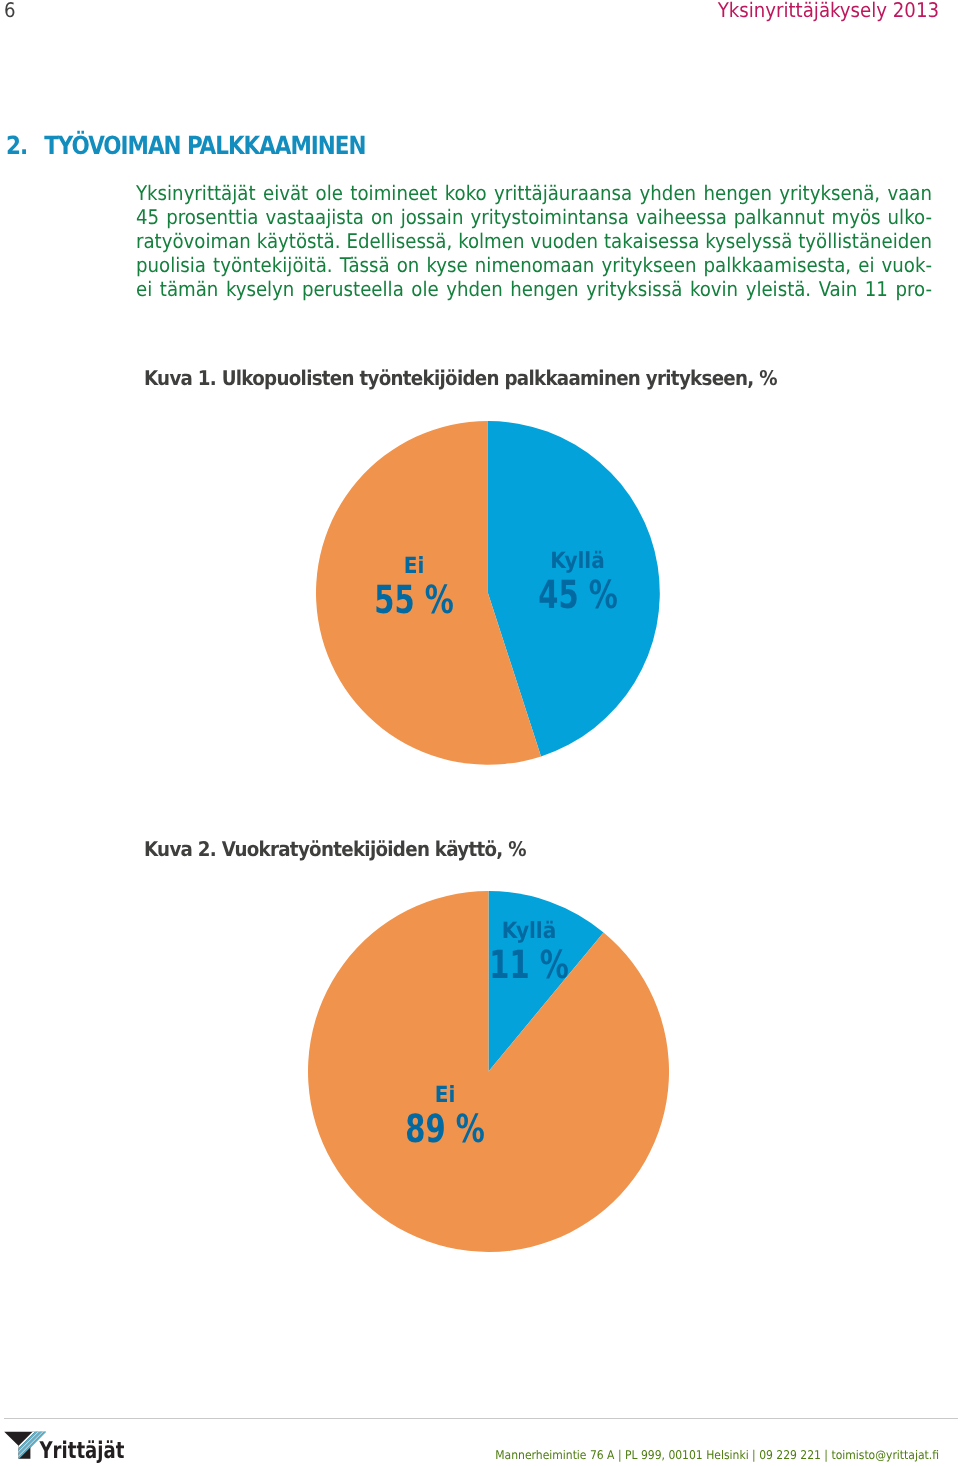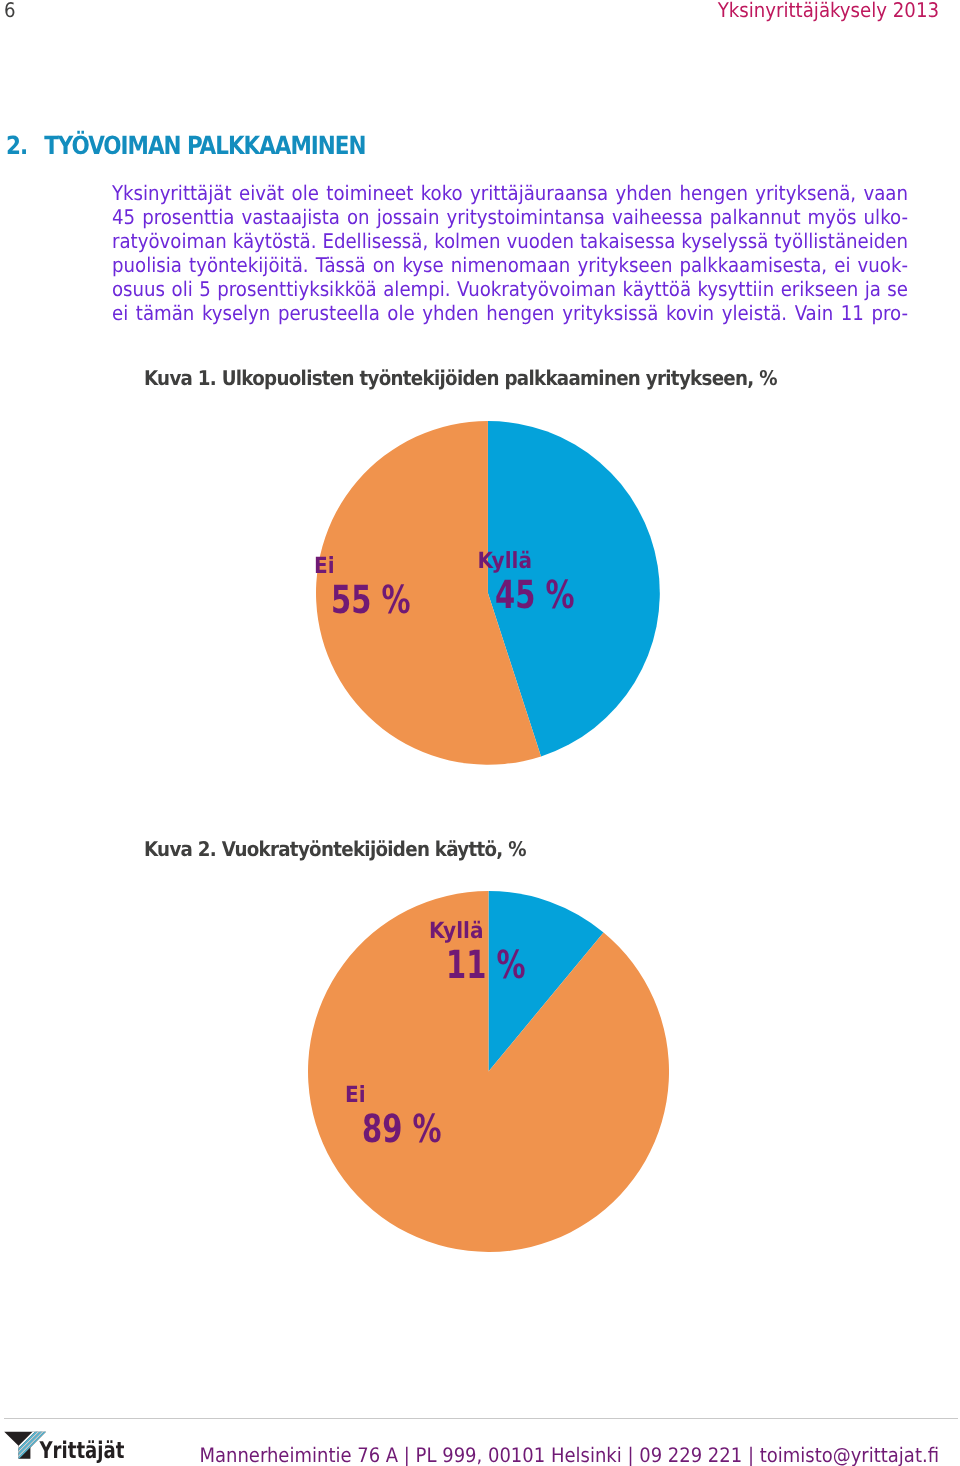--- a/index.html
+++ b/index.html
@@ -15,57 +15,56 @@
   
   .hdr-page-num{position:absolute;left:4px;top:0px;font-size:20.2px;color:#3f3f3e;line-height:20px;}
   .hdr-title{position:absolute;right:21px;top:0px;font-size:20.2px;color:#be185d;line-height:20px;white-space:nowrap;}
 
   
   .h2{position:absolute;left:6px;top:131px;color:#138dbe;font-weight:bold;font-size:25px;
       letter-spacing:-1.05px;white-space:nowrap;transform:scaleX(.955);transform-origin:left top;}
   .h2 .num{display:inline-block;width:40px;}
 
   
-  .body-col{position:absolute;left:112px;top:181px;width:796px;color:#6d28d9;
+  .body-col{position:absolute;left:136px;top:181px;width:796px;color:#15803d;
             font-size:20.2px;line-height:24.0px;}
   .body-col .ln{display:block;white-space:pre;}
   .body-col .j{text-align:justify;text-align-last:justify;white-space:normal;}
 
   .fig-caption{position:absolute;left:144px;font-weight:bold;color:#3f3f3e;font-size:20.3px;line-height:20px;white-space:nowrap;letter-spacing:-0.7px;}
 
   
   .pie{position:absolute;}
 
-  .pie-label{position:absolute;color:#701a75;font-weight:bold;white-space:nowrap;}
+  .pie-label{position:absolute;color:#0369a1;font-weight:bold;text-align:center;white-space:nowrap;}
   .pl-name{font-size:22.3px;line-height:1;display:block;transform:scaleX(1.0);margin-bottom:5px;}
   .pl-val{font-size:38.8px;line-height:1;display:block;transform:scaleX(.83);}
 
   
   .footer-rule{position:absolute;left:4px;width:954px;top:1418px;height:1px;background:#c9c9c9;}
-  .footer-text{position:absolute;right:21px;top:1447px;font-size:20px;line-height:16px;color:#701a75;white-space:nowrap;}
+  .footer-text{position:absolute;right:21px;top:1447px;font-size:12px;line-height:16px;color:#4d7c0f;white-space:nowrap;}
   .logo{position:absolute;left:3px;top:1429px;width:136px;height:33px;overflow:visible;}
 </style>
 </head>
 <body>
 
 <div class="page">
 
   <div class="hdr-page-num">6</div>
   <div class="hdr-title">Yksinyrittäjäkysely 2013</div>
 
   <div class="h2">
     <span class="num">2.</span><span>TYÖVOIMAN PALKKAAMINEN</span>
   </div>
 
   <div class="body-col">
     <div class="ln j">Yksinyrittäjät eivät ole toimineet koko yrittäjäuraansa yhden hengen yrityksenä, vaan</div>
     <div class="ln j">45 prosenttia vastaajista on jossain yritystoimintansa vaiheessa palkannut myös ulko-</div>
     <div class="ln j">ratyövoiman käytöstä. Edellisessä, kolmen vuoden takaisessa kyselyssä työllistäneiden</div>
     <div class="ln j">puolisia työntekijöitä. Tässä on kyse nimenomaan yritykseen palkkaamisesta, ei vuok-</div>
-    <div class="ln j">osuus oli 5 prosenttiyksikköä alempi. Vuokratyövoiman käyttöä kysyttiin erikseen ja se</div>
     <div class="ln j">ei tämän kyselyn perusteella ole yhden hengen yrityksissä kovin yleistä. Vain 11 pro-</div>
   </div>
 
   <div class="fig-caption" style="top:368px">Kuva 1. Ulkopuolisten työntekijöiden palkkaaminen yritykseen, %</div>
 
   <svg class="pie" style="left:316.4px;top:421.25px;width:343.8px;height:343.8px" viewBox="0 0 343.8 343.8">
     <path fill="#04a2da" d="M171.9 171.9 L171.9 0 A171.9 171.9 0 0 1 225.02 335.39 Z"></path>
     <path fill="#f0934d" d="M171.9 171.9 L225.02 335.39 A171.9 171.9 0 1 1 171.9 0 Z"></path>
   </svg>
   <div class="pie-label" style="left:314px;top:555px;width:200px">

